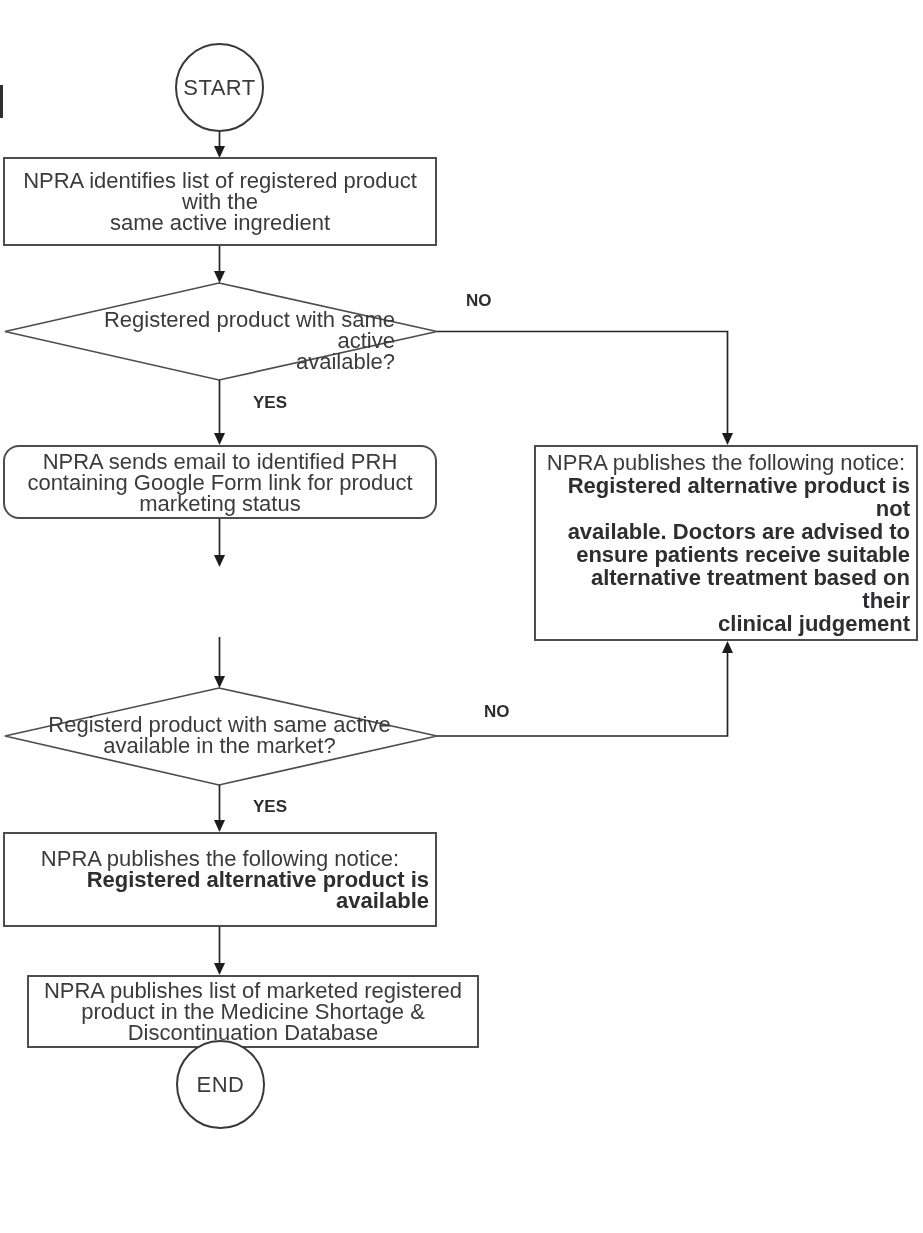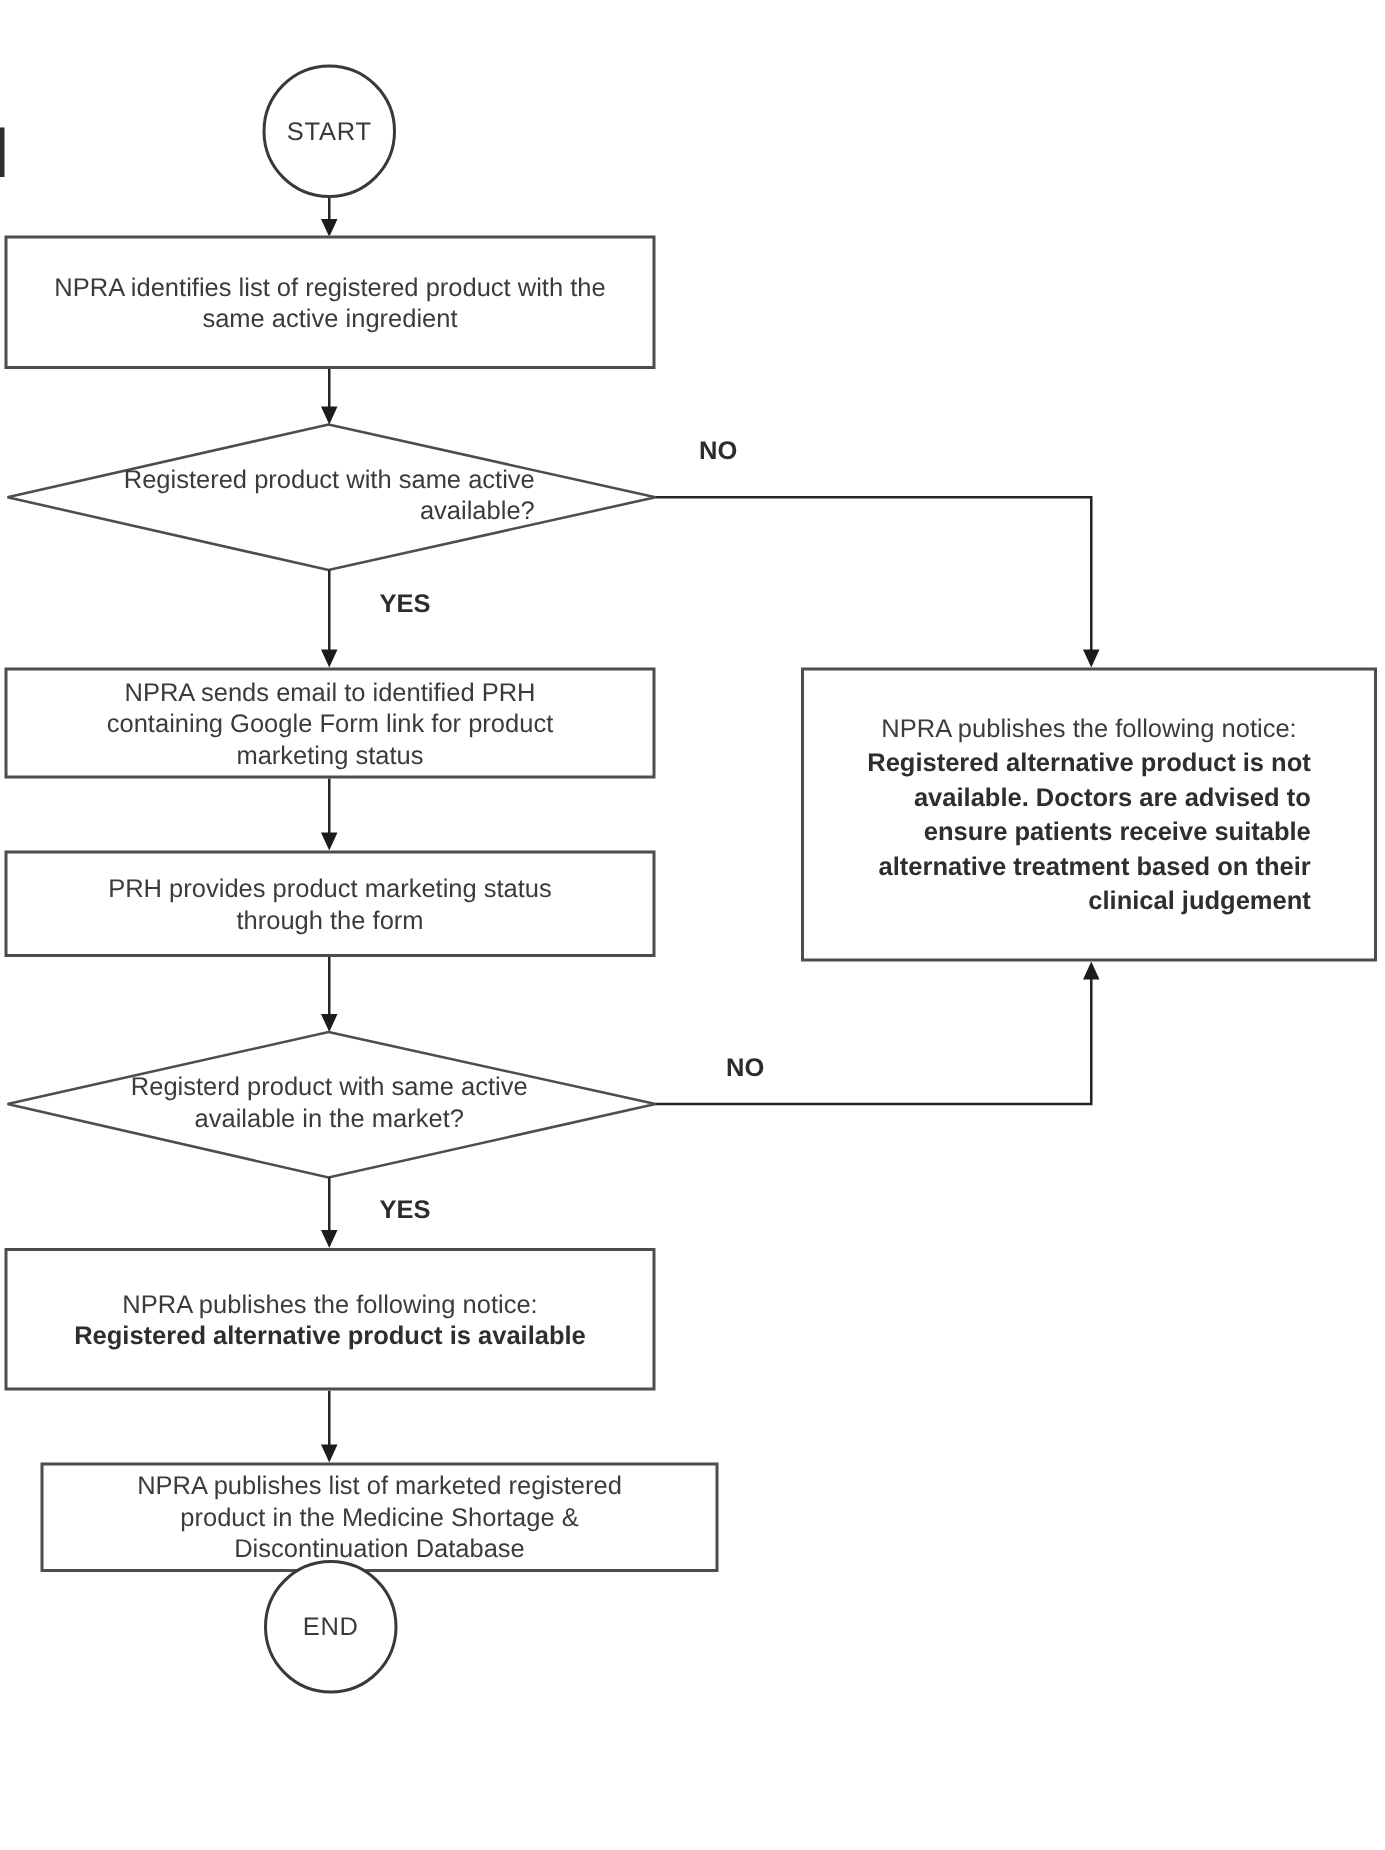--- a/index.html
+++ b/index.html
@@ -33,21 +33,21 @@
   }
   .node {
     position: absolute;
     z-index: 2;
     box-sizing: border-box;
     display: flex;
     flex-direction: column;
     align-items: center;
     justify-content: center;
     text-align: center;
-    font-size: 17px;
+    font-size: 22px;
     line-height: 21px;
     white-space: pre-line;
   }
   .process {
     border: 2px solid #4d4d4f;
     background: #ffffff;
     padding: 2px 6px;
   }
   .terminal {
     border: 2px solid #39393b;
@@ -137,39 +137,35 @@
   <div class="node diamond-label" style="left:44px; top:309px; width:351px;text-align:right;">
     <span>Registered product with same active
 available?</span>
   </div>
 
   <div class="edge-label" style="left:466px; top:291px;">NO</div>
   <div class="edge-label" style="left:253px; top:393px;">YES</div>
   <div class="edge-label" style="left:484px; top:702px;">NO</div>
   <div class="edge-label" style="left:253px; top:797px;">YES</div>
 
-  <div class="node process" style="left:3px; top:445px; width:434px; height:74px;">
+  <div class="node process" style="left:3px; top:445px; width:434px; height:74px;border-radius:16px;">
     <span>NPRA sends email to identified PRH
 containing Google Form link for product
 marketing status</span>
   </div>
 
   <div class="node process right-notice" style="left:534px; top:445px; width:384px; height:196px;">
     <span>NPRA publishes the following notice:</span>
     <span class="notice-bold">Registered alternative product is not
 available. Doctors are advised to
 ensure patients receive suitable
 alternative treatment based on their
 clinical judgement</span>
   </div>
 
-  <div class="node process" style="left:3px; top:567px; width:434px; height:71px;">
-    <span>PRH provides product marketing status
-through the form</span>
-  </div>
 
   <div class="node diamond-label" style="left:44px; top:714px; width:351px;">
     <span>Registerd product with same active
 available in the market?</span>
   </div>
 
   <div class="node process" style="left:3px; top:832px; width:434px; height:95px;">
     <span>NPRA publishes the following notice:</span>
     <span class="notice-bold">Registered alternative product is available</span>
   </div>

